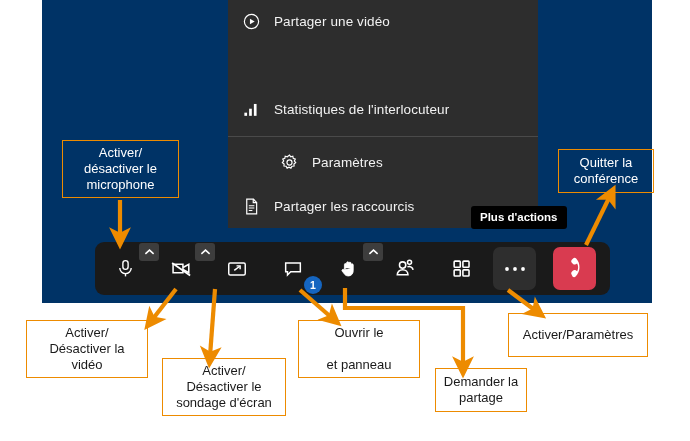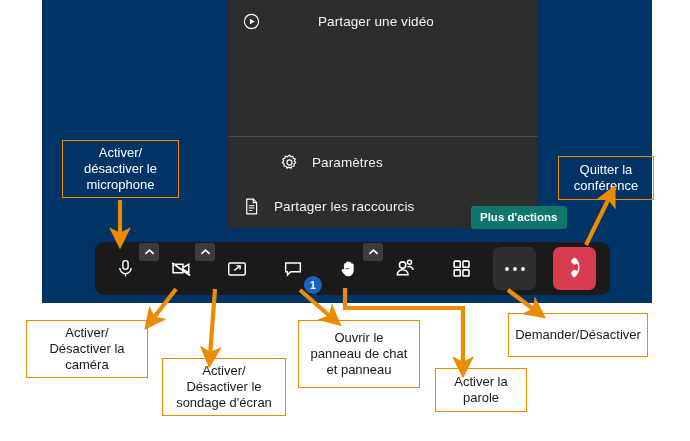--- a/index.html
+++ b/index.html
@@ -65,21 +65,21 @@
     height: 1px;
     background: #4a4a4a;
   }
 
   
   #tooltip {
     position: absolute;
     left: 471px;
     top: 206px;
     padding: 5px 9px 6px 9px;
-    background: #0f766e;
+    background: #000000;
     border-radius: 3px;
     color: #ffffff;
     font-size: 11.5px;
     font-weight: bold;
     white-space: nowrap;
   }
 
   
   #toolbar {
     position: absolute;
@@ -173,31 +173,41 @@
 </style>
 </head>
 <body>
 
 <div id="root">
 
   <div id="stage"></div>
 
   <div id="menu">
 
-    <div class="menu-item" style="top:0px;gap:44px;">
+    <div class="menu-item" style="top:0px;">
       <span class="mi-icon">
         <svg width="19" height="19" viewBox="0 0 24 24" fill="none" stroke="#ffffff" stroke-width="1.5">
           <circle cx="12" cy="12" r="9"></circle>
           <path d="M10 8.5 L16 12 L10 15.5 Z" fill="#ffffff" stroke="none"></path>
         </svg>
       </span>
       <span class="mi-label">Partager une vidéo</span>
     </div>
 
 
+    <div class="menu-item" style="top:88px;">
+      <span class="mi-icon">
+        <svg width="19" height="19" viewBox="0 0 24 24" fill="#ffffff" stroke="none">
+          <rect x="3" y="16" width="3.4" height="4"></rect>
+          <rect x="9" y="11" width="3.4" height="9"></rect>
+          <rect x="15" y="5" width="3.4" height="15"></rect>
+        </svg>
+      </span>
+      <span class="mi-label">Statistiques de l'interlocuteur</span>
+    </div>
 
     <div id="menu-sep"></div>
 
     <div class="menu-item" style="top:141px;padding-left:38px;">
       <span class="mi-icon">
         <svg width="19" height="19" viewBox="0 0 24 24" fill="none" stroke="#ffffff" stroke-width="1.5">
           <circle cx="12" cy="12" r="3.2"></circle>
           <path d="M12 2.6 l1.6 2.2 2.6-.7 .5 2.7 2.6 .9-1.2 2.4 1.7 2.1-2.2 1.6 .2 2.7-2.7 .2-1.3 2.4-2.4-1.2-2.4 1.2-1.3-2.4-2.7-.2 .2-2.7-2.2-1.6 1.7-2.1-1.2-2.4 2.6-.9 .5-2.7 2.6 .7z"></path>
         </svg>
       </span>
@@ -304,42 +314,42 @@
           <path d="M6.6 2.2 c1.1 0 2 .9 2 2 v1.6 c0 .9-.6 1.7-1.5 1.9 l-1.5 .4 c.7 2.4 2.6 4.3 5 5 l .4-1.5 c .2-.9 1-1.5 1.9-1.5 h1.6 c1.1 0 2 .9 2 2 v1.6 c0 1.1-.9 2-2 2 C8.6 15.7 3.1 10.2 3.1 3.6 c0-1.1 .9-2 2-2 z" transform="translate(2.5 3.5) scale(1.05)"></path>
         </g>
       </svg>
     </div>
   </div>
 
   <div class="callout on-blue" style="left:62px; top:140px; width:117px; height:58px;">
     <span><span>Activer/</span><br><span>désactiver le</span><br><span>microphone</span></span>
   </div>
 
-  <div class="callout on-blue" style="left:558px; top:149px; width:96px; height:44px;margin-top:7px;">
+  <div class="callout on-blue" style="left:558px; top:149px; width:96px; height:44px;">
     <span><span>Quitter la</span><br><span>conférence</span></span>
   </div>
 
   <div class="callout on-white" style="left:26px; top:320px; width:122px; height:58px;">
-    <span><span>Activer/</span><br><span>Désactiver la</span><br><span>caméra</span></span>
+    <span><span>Activer/</span><br><span>Désactiver la</span><br><span>vidéo</span></span>
   </div>
 
   <div class="callout on-white" style="left:162px; top:358px; width:124px; height:58px;">
     <span><span>Activer/</span><br><span>Désactiver le</span><br><span>sondage d'écran</span></span>
   </div>
 
-  <div class="callout on-white" style="left:298px; top:320px; width:122px; height:68px;">
-    <span><span>Ouvrir le</span><br><span>panneau de chat</span><br><span>et panneau</span></span>
+  <div class="callout on-white" style="left:298px; top:320px; width:122px; height:58px;">
+    <span><span>Ouvrir le</span><br><br><span>et panneau</span></span>
   </div>
 
   <div class="callout on-white" style="left:435px; top:368px; width:92px; height:44px;">
-    <span><span>Activer la</span><br><span>parole</span></span>
+    <span><span>Demander la</span><br><span>partage</span></span>
   </div>
 
   <div class="callout on-white" style="left:508px; top:313px; width:140px; height:44px;">
-    <span><span>Demander/Désactiver</span><br></span>
+    <span><span>Activer/Paramètres</span><br></span>
   </div>
 
   <svg id="arrows" viewBox="0 0 690 441">
     <defs>
       <marker id="ah" markerWidth="6" markerHeight="6" refX="2.6" refY="3" orient="auto" markerUnits="strokeWidth">
         <path d="M0.3,0.4 L5.6,3 L0.3,5.6 L1.6,3 Z" fill="#ED8B00"></path>
       </marker>
     </defs>
     <g stroke="#ED8B00" stroke-width="4.2" fill="none" marker-end="url(#ah)">
 

